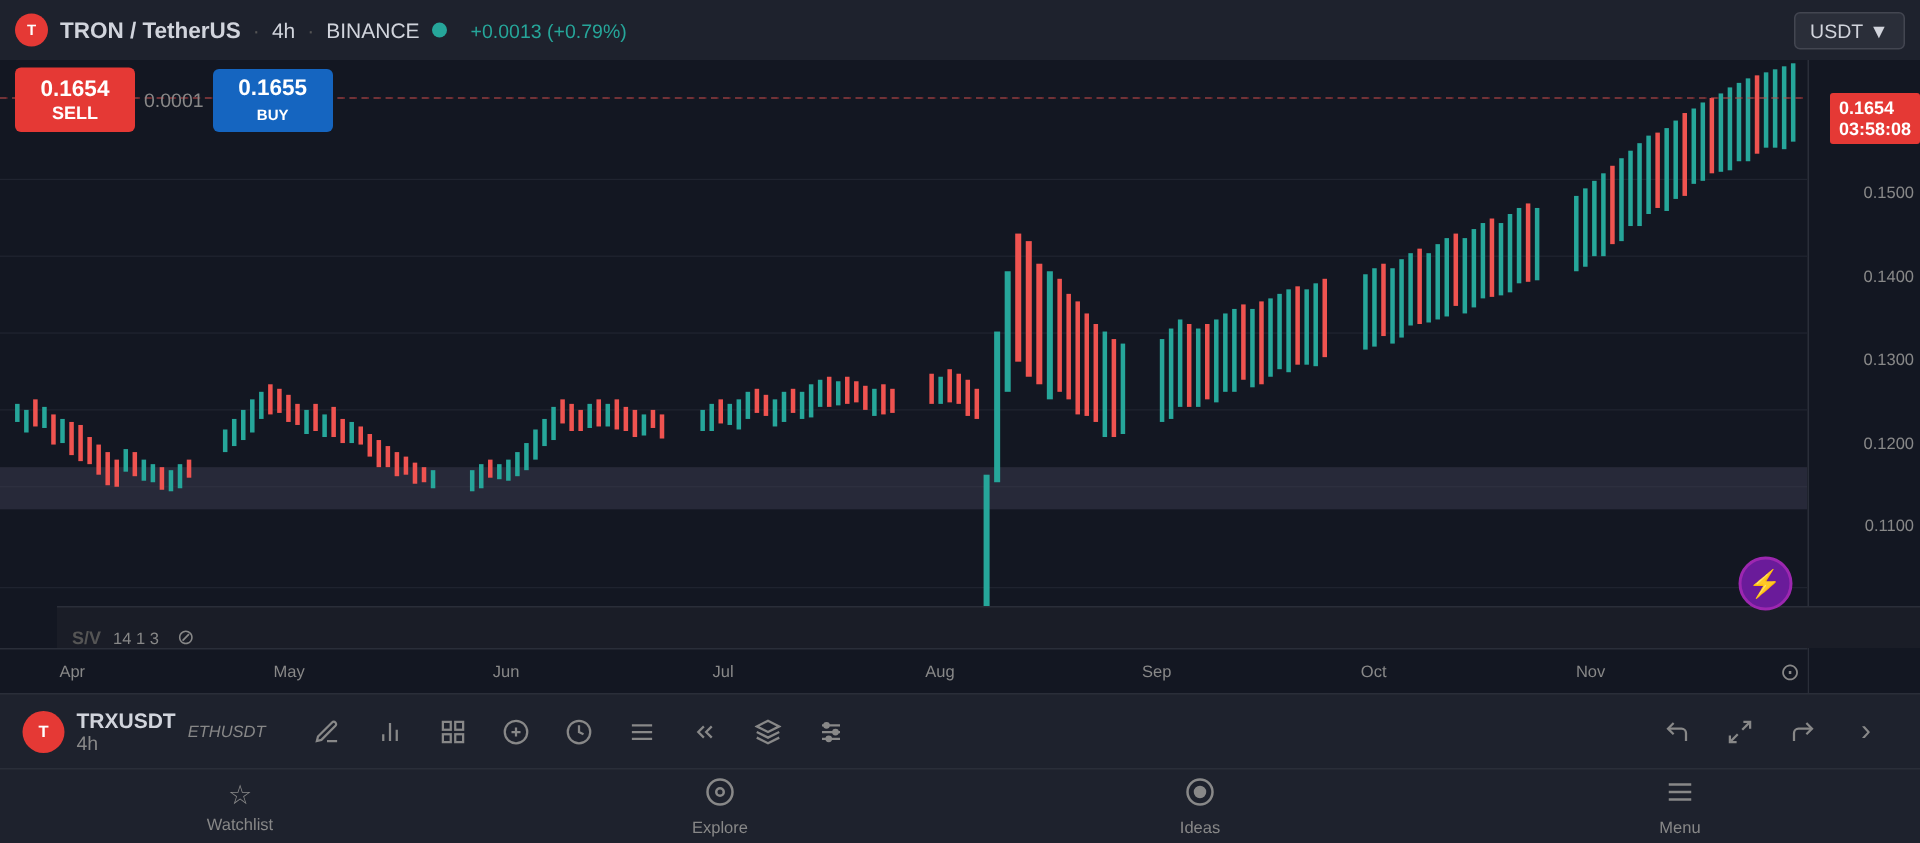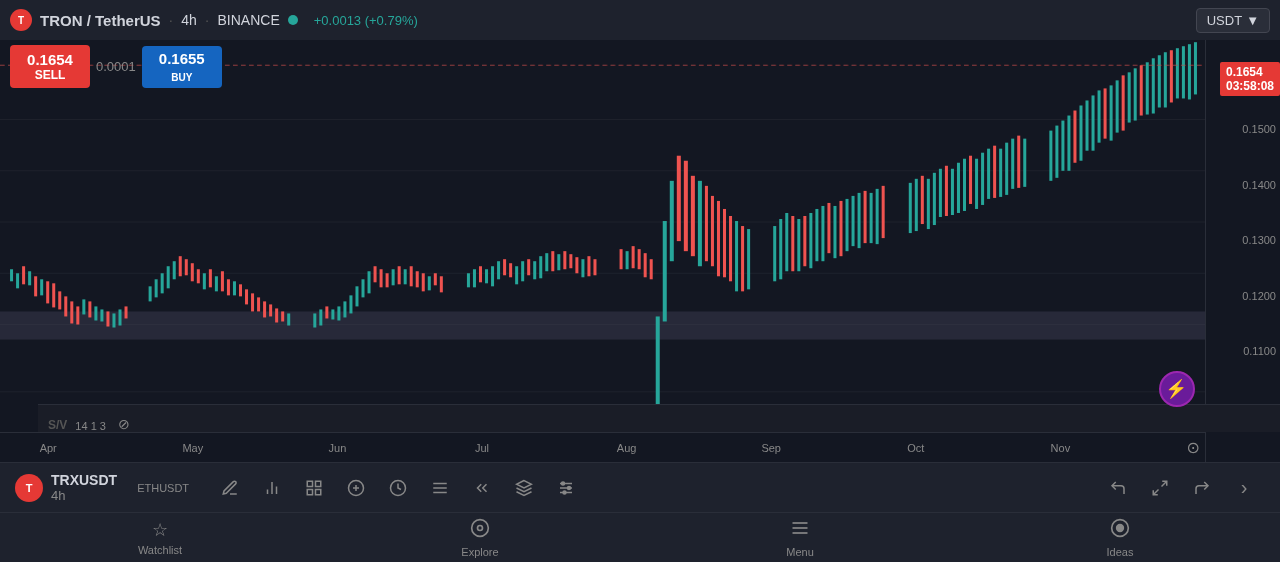--- a/index.html
+++ b/index.html
@@ -647,21 +647,21 @@
 
 <div class="toolbar">
   <div class="toolbar-symbol">
     <div class="toolbar-logo">
       <span>T</span>
     </div>
     <div>
       <div class="toolbar-sym-name">TRXUSDT</div>
       <div class="toolbar-tf">4h</div>
     </div>
-    <div class="sub-symbol" style="font-size:11px;color:#888;margin-left:12px;">ETHUSDT</div>
+    <div class="sub-symbol" style="font-size:11px;color:#888;margin-left:0;font-style:italic;">ETHUSDT</div>
   </div>
 
   <div class="toolbar-btn">
     <svg width="18" height="18" viewBox="0 0 24 24" fill="none" stroke="currentColor" stroke-width="2">
       <path d="M12 20h9M16.5 3.5a2.121 2.121 0 0 1 3 3L7 19l-4 1 1-4L16.5 3.5z"></path>
     </svg>
   </div>
 
   <div class="toolbar-btn">
     <svg width="18" height="18" viewBox="0 0 24 24" fill="none" stroke="currentColor" stroke-width="2">
@@ -768,35 +768,35 @@
 
 
   <div class="nav-item">
     <div class="nav-icon">
       <svg width="20" height="20" viewBox="0 0 24 24" fill="none" stroke="#888" stroke-width="2">
         <circle cx="12" cy="12" r="10"></circle>
           <circle cx="12" cy="12" r="3"></circle>
       </svg>
     </div>
     <span class="nav-label">Explore</span>
+  </div>
+
+  <div class="nav-item">
+    <div class="nav-icon">
+      <svg width="20" height="20" viewBox="0 0 24 24" fill="none" stroke="#888" stroke-width="2">
+        <circle cx="12" cy="12" r="10"></circle>
+          <circle cx="12" cy="12" r="4" fill="#888"></circle>
+      </svg>
+    </div>
+    <span class="nav-label">Ideas</span>
   </div>
 
   <div class="nav-item">
     <div class="nav-icon">
       <svg width="20" height="20" viewBox="0 0 24 24" fill="none" stroke="#888" stroke-width="2">
         <line x1="3" y1="6" x2="21" y2="6"></line>
           <line x1="3" y1="12" x2="21" y2="12"></line>
           <line x1="3" y1="18" x2="21" y2="18"></line>
       </svg>
     </div>
     <span class="nav-label">Menu</span>
   </div>
-
-  <div class="nav-item">
-    <div class="nav-icon">
-      <svg width="20" height="20" viewBox="0 0 24 24" fill="none" stroke="#888" stroke-width="2">
-        <circle cx="12" cy="12" r="10"></circle>
-          <circle cx="12" cy="12" r="4" fill="#888"></circle>
-      </svg>
-    </div>
-    <span class="nav-label">Ideas</span>
-  </div>
 </div>
 
 </body></html>

